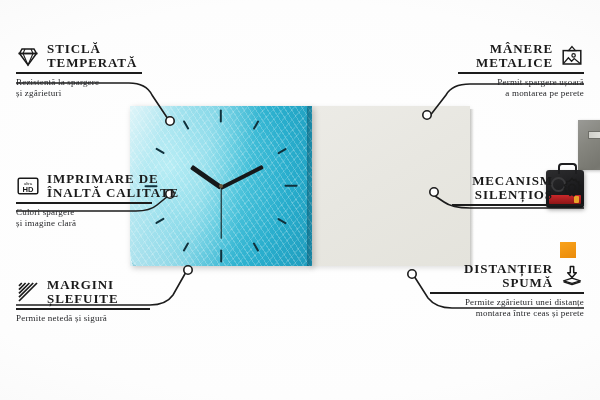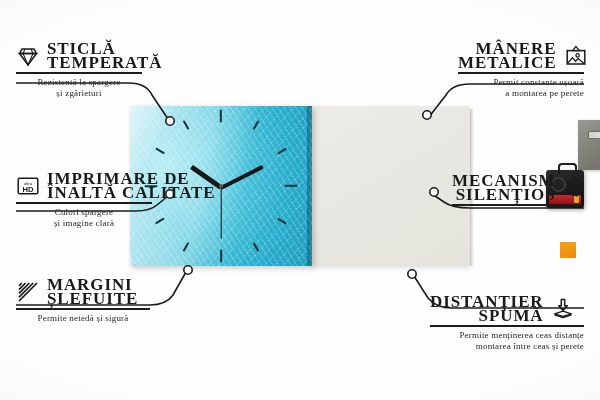--- a/index.html
+++ b/index.html
@@ -72,29 +72,29 @@
   .foam{position:absolute;left:250px;top:136px;width:16px;height:16px;
     background:linear-gradient(160deg,#f9a21b,#ea8b0a);}
   .foam:after{content:"";position:absolute;left:4px;top:4px;width:16px;height:16px;
     background:rgba(90,90,85,.22);z-index:-1;}
 
   
   .callout{position:absolute;}
   .co-head{display:flex;align-items:center;gap:7px;white-space:nowrap;}
   .co-title{
     font-family:"Liberation Serif", serif;
-    font-size:17px;font-weight:bold;letter-spacing:.9px;color:#1a1a1a;
+    font-size:13px;font-weight:bold;letter-spacing:.9px;color:#1a1a1a;
     line-height:13.5px;text-transform:uppercase;
   }
   .co-rule{height:1.5px;background:#1c1c1c;margin-top:3px;}
   .co-sub{
     font-family:"Liberation Serif", serif;
-    font-size:9px;color:#26272a;line-height:11px;margin-top:3px;letter-spacing:.2px;text-align:center;
-  }
-  .right .co-head{justify-content:flex-start;}
+    font-size:9px;color:#26272a;line-height:11px;margin-top:3px;letter-spacing:.2px;
+  }
+  .right .co-head{justify-content:flex-end;}
   .right .co-title{text-align:right;}
   .right .co-sub{text-align:right;}
 
   .ico{width:24px;height:24px;flex:0 0 24px;display:block;}
   .ico svg{display:block;width:24px;height:24px;}
 
   .wires{position:absolute;inset:0;width:600px;height:400px;pointer-events:none;}
 </style>
 </head>
 <body>
@@ -239,55 +239,55 @@
         <svg viewBox="0 0 24 24">
           <rect x="3.2" y="6.6" width="17.6" height="13.4" fill="none" stroke="#1a1a1a" stroke-width="1.5"></rect>
           <path d="M12 2.6l3.4 4H8.6l3.4-4z" fill="none" stroke="#1a1a1a" stroke-width="1.3"></path>
           <circle cx="13.6" cy="11.4" r="1.7" fill="none" stroke="#1a1a1a" stroke-width="1.2"></circle>
           <path d="M3.6 19.4l4.8-5.6 3.2 3.4 2.6-2.6 5.9 4.8" fill="none" stroke="#1a1a1a" stroke-width="1.3"></path>
         </svg>
       </span>
     </div>
     <div class="co-rule" style="width:126px;margin-left:auto;"></div>
     <div class="co-sub">
-      <span>Permit constante ușoară</span><br>
+      <span>Permit spargere ușoară</span><br>
       <span>a montarea pe perete</span>
     </div>
   </div>
 
   <div class="callout right" style="left:452px;top:174px;width:132px;">
     <div class="co-head">
       <span class="co-title">
         <span>MECANISM</span><br>
         <span>SILENȚIOS</span>
       </span>
       <span class="ico">
         <svg viewBox="0 0 24 24">
           <path d="M12 2.4l1.5 1.9 2.3-.8.7 2.3 2.4.3-.3 2.4 1.9 1.5-1.4 2 1.1 2.1-2.1 1.1-.3 2.4-2.4.3-1.5 1.9-2-1.4-2.1 1.1-1.1-2.1-2.4-.3-.3-2.4-1.9-1.5 1.4-2-1.1-2.1 2.1-1.1.3-2.4 2.4-.3L12 2.4z" fill="none" stroke="#1a1a1a" stroke-width="1.5" stroke-linejoin="round"></path>
           <circle cx="12" cy="12" r="3.4" fill="none" stroke="#1a1a1a" stroke-width="1.5"></circle>
         </svg>
       </span>
     </div>
     <div class="co-rule" style="width:132px;margin-left:auto;"></div>
   </div>
 
-  <div class="callout right" style="left:430px;top:295px;width:154px;">
+  <div class="callout right" style="left:430px;top:262px;width:154px;">
     <div class="co-head">
       <span class="co-title">
         <span>DISTANȚIER</span><br>
         <span>SPUMĂ</span>
       </span>
       <span class="ico">
         <svg viewBox="0 0 24 24">
           <path d="M10.3 2.6h3.4v6.2h2.6L12 13.6 7.7 8.8h2.6V2.6z" fill="none" stroke="#1a1a1a" stroke-width="1.5" stroke-linejoin="round"></path>
           <path d="M12 14.2l8.4 2.6L12 19.4 3.6 16.8 12 14.2z" fill="none" stroke="#1a1a1a" stroke-width="1.4" stroke-linejoin="round"></path>
           <path d="M3.6 17.9L12 20.5l8.4-2.6" fill="none" stroke="#1a1a1a" stroke-width="1.4" stroke-linejoin="round"></path>
         </svg>
       </span>
     </div>
     <div class="co-rule" style="width:154px;margin-left:auto;"></div>
     <div class="co-sub">
-      <span>Permite menținerea ceas distanțe</span><br>
+      <span>Permite zgârieturi unei distanțe</span><br>
       <span>montarea între ceas și perete</span>
     </div>
   </div>
 
 </div>
 
 </body></html>

